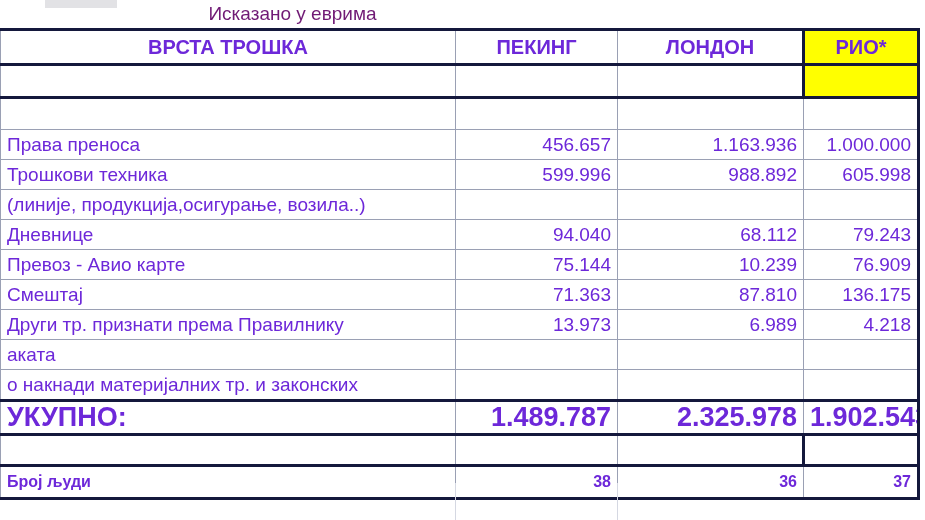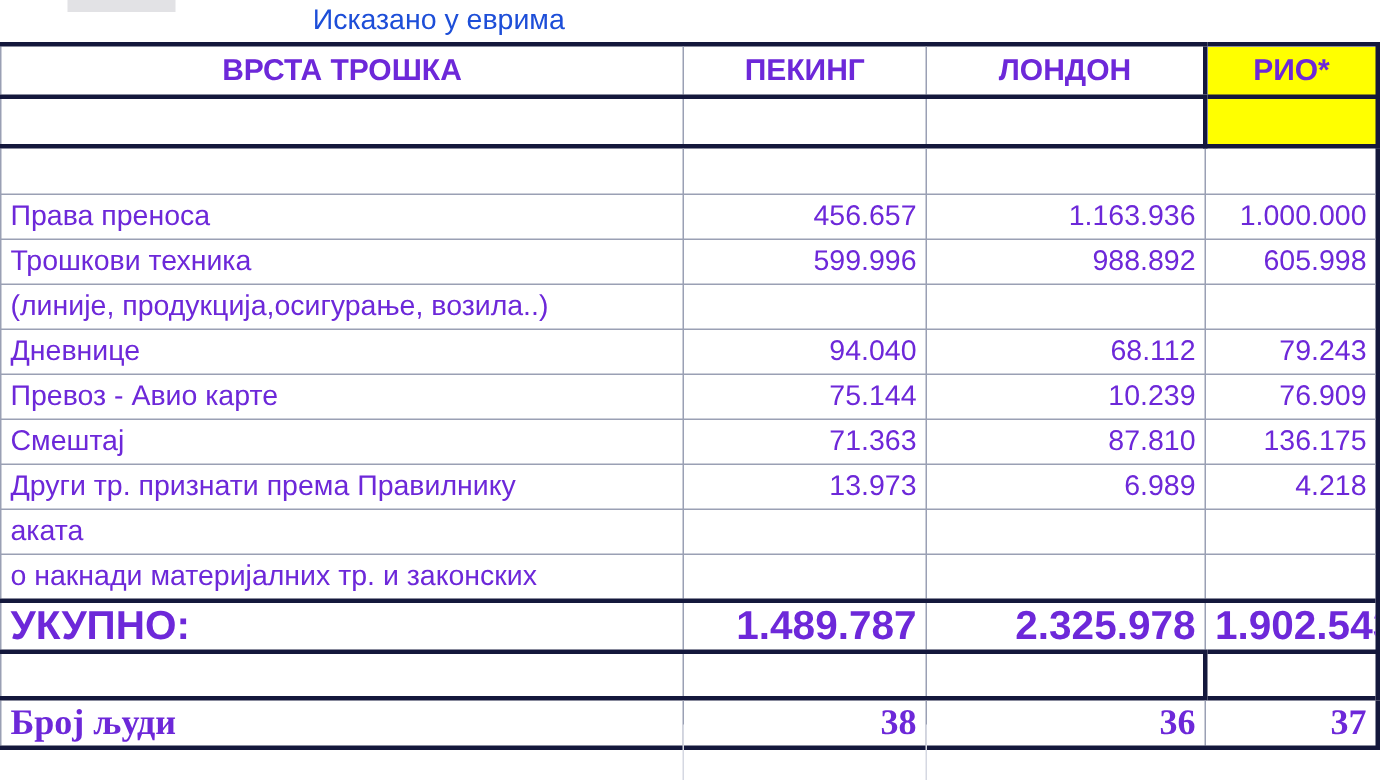--- a/index.html
+++ b/index.html
@@ -15,21 +15,21 @@
 
   
   .top-artifact{
     position:absolute;left:45px;top:0px;width:72px;height:8px;
     background:#d8d8dc;opacity:.75;
   }
 
   .caption{
     position:absolute;left:0;top:2px;width:925px;height:24px;
     text-align:center;font-size:19px;line-height:24px;
-    color:#1d4ed8;white-space:nowrap;
+    color:#701a75;white-space:nowrap;
     padding-right:340px;box-sizing:border-box;
   }
 
   table.grid{
     position:absolute;left:0px;top:28px;
     width:918px;
     border-collapse:collapse;
     table-layout:fixed;
   }
   table.grid td{
@@ -57,21 +57,21 @@
   
   .bt-thick{border-top:3px solid #14183c !important;}
   .bb-thick{border-bottom:3px solid #14183c !important;}
   .bl-thick{border-left:3px solid #14183c !important;}
   .br-thick{border-right:3px solid #14183c !important;}
 
   tr.h-hdr td{height:32px;line-height:32px;font-size:20px;}
   tr.h-blank td{height:30px;line-height:30px;}
   tr.h-gap td{height:28px;line-height:28px;}
   tr.h-total td{height:31px;line-height:31px;font-size:27px;}
-  tr.h-people td{height:30px;line-height:30px;font-size:24px;font-family:Liberation Serif, serif;}
+  tr.h-people td{height:30px;line-height:30px;font-size:16px;}
 
   
   .tail{position:absolute;top:483px;height:37px;width:1px;background:#d5d8e2;}
   .tail.t1{left:455px;}
   .tail.t2{left:617px;}
 </style>
 </head>
 <body>
 
 <div class="sheet">

